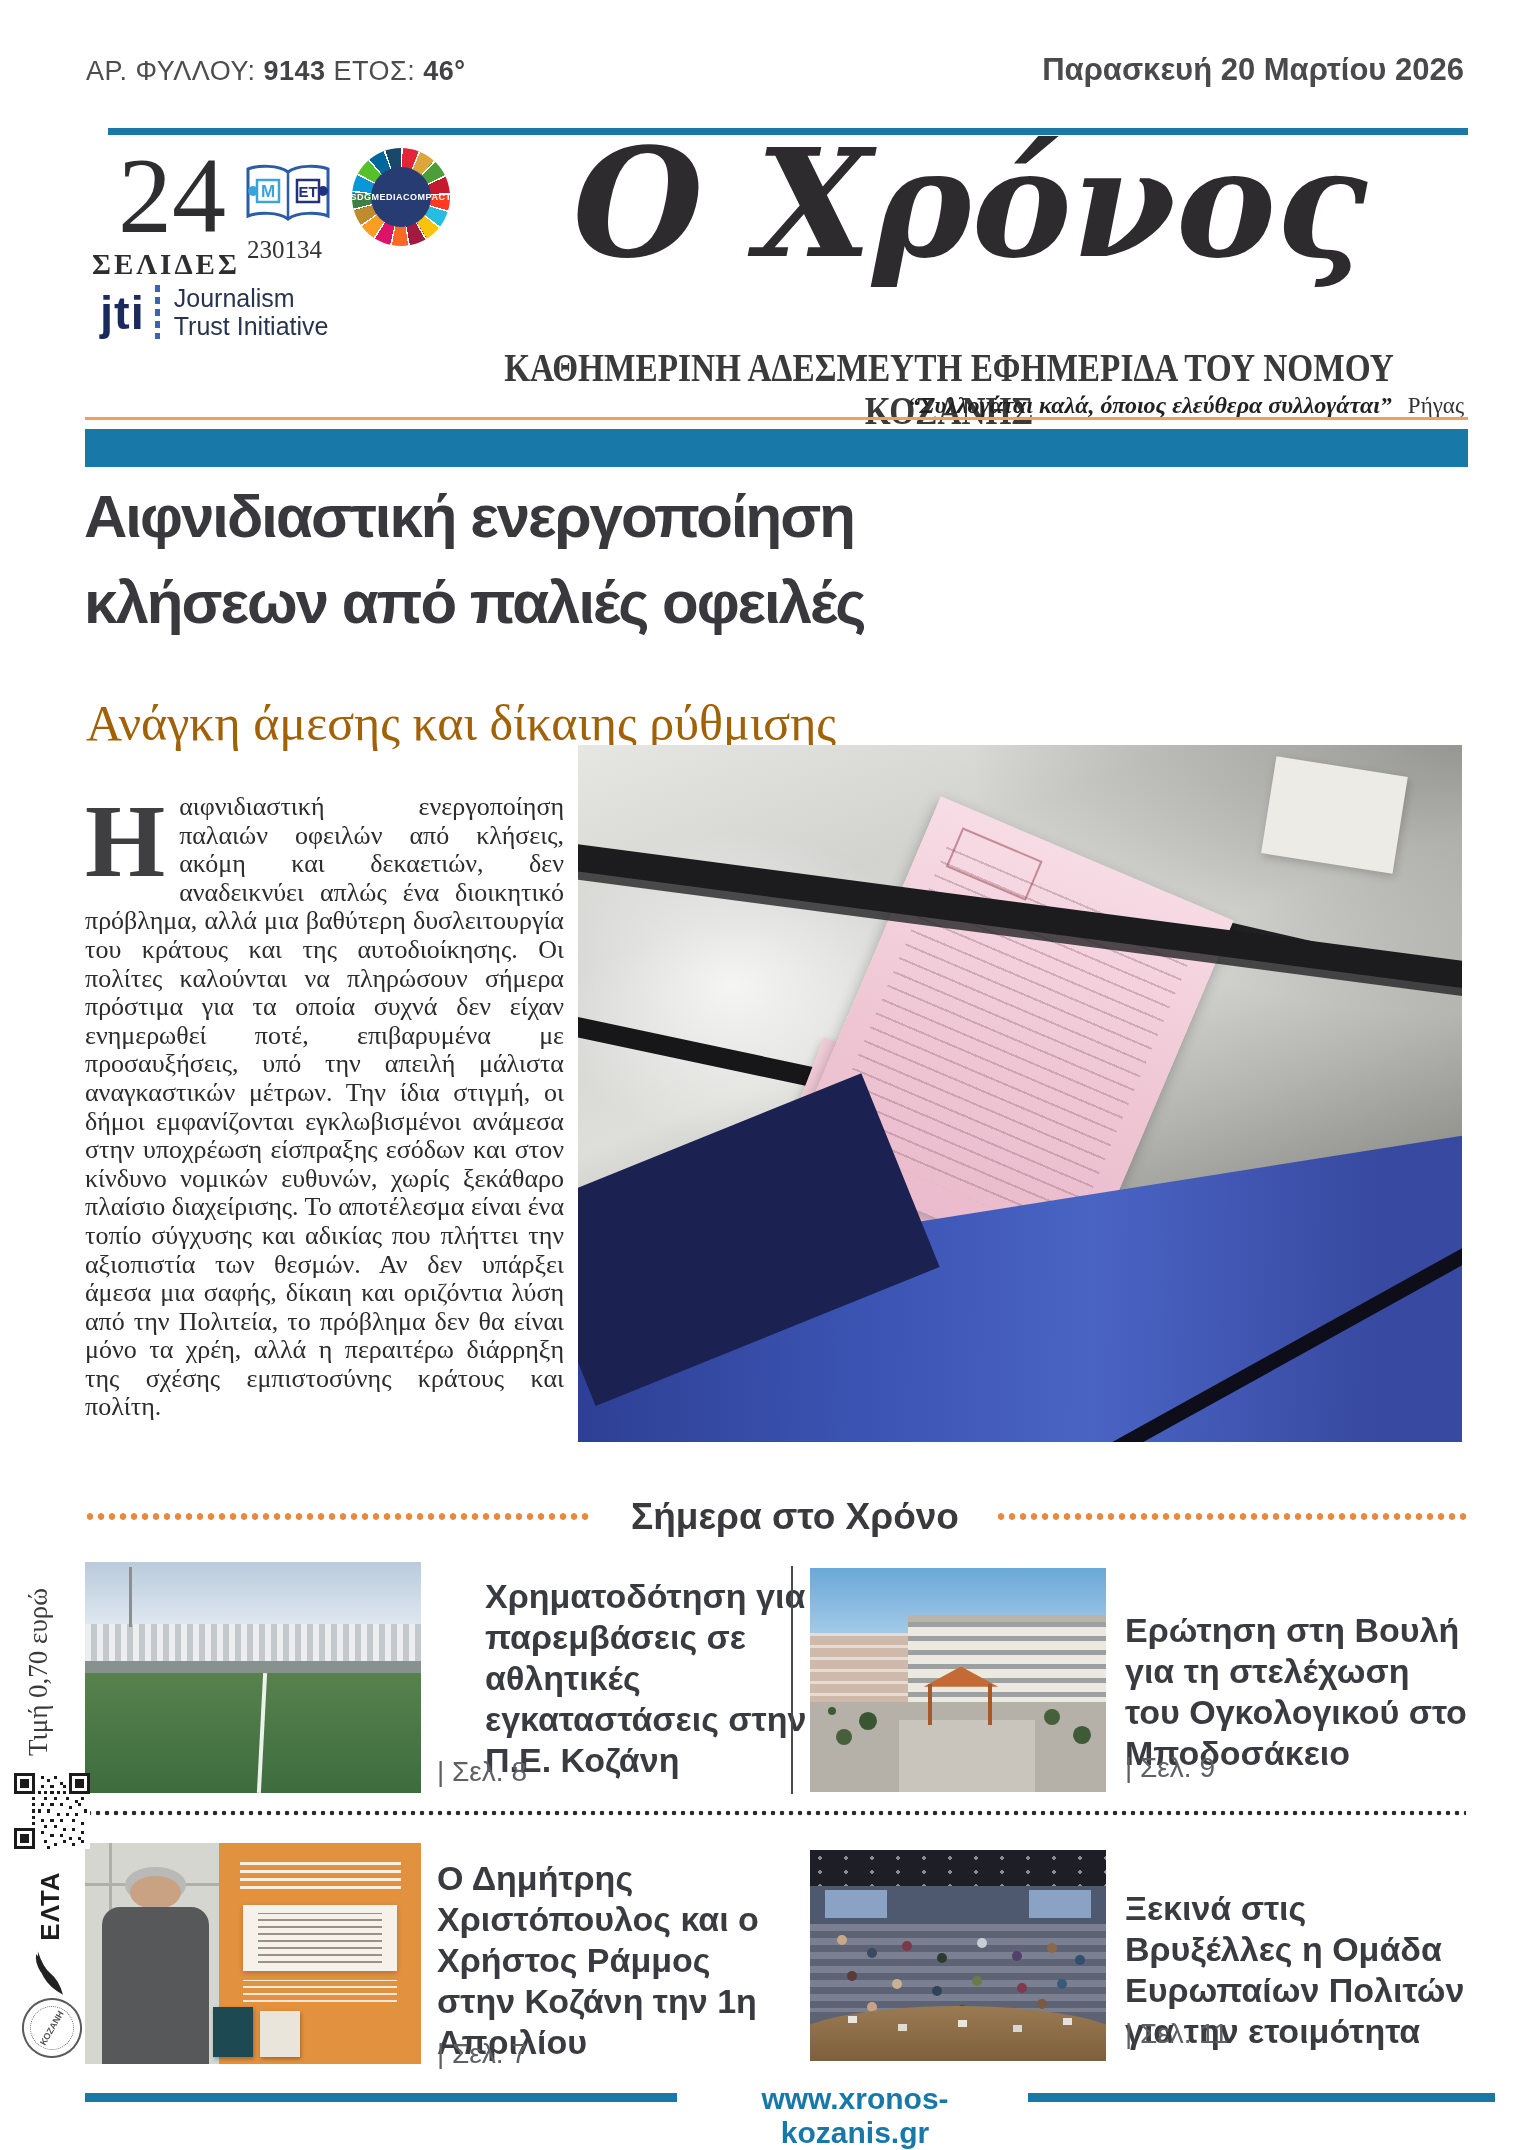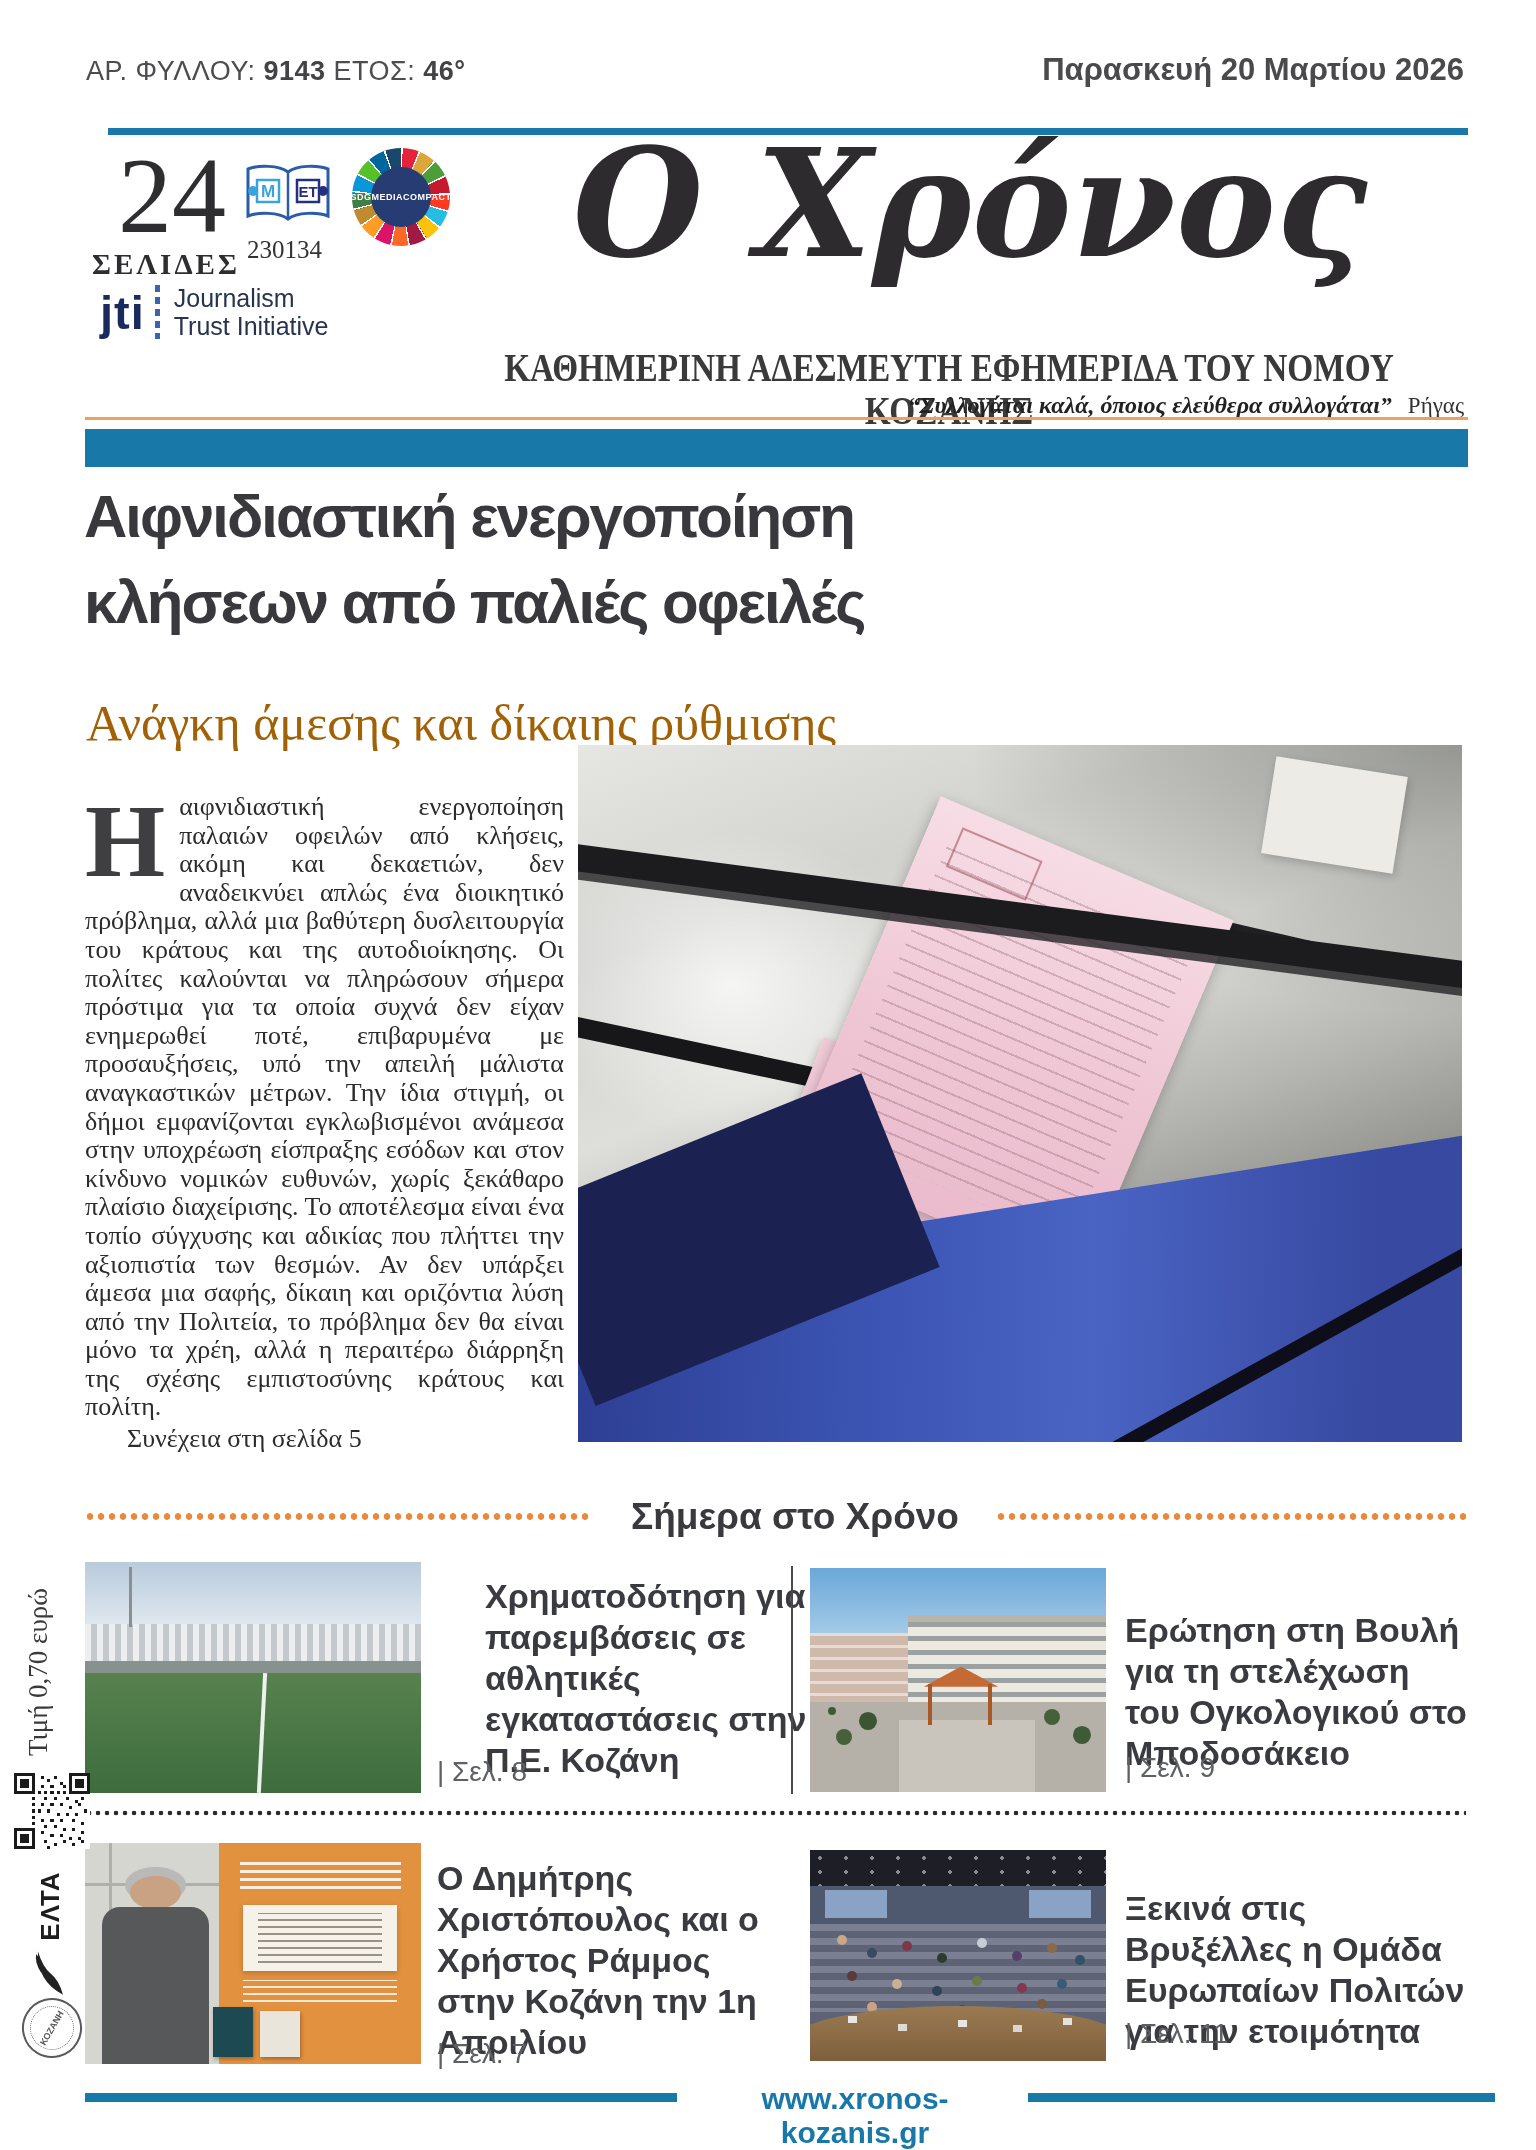--- a/index.html
+++ b/index.html
@@ -264,21 +264,20 @@
   <div class="bar-blue"></div>
 
   <div class="headline">
     <span>Αιφνιδιαστική ενεργοποίηση</span><br>
     <span>κλήσεων από παλιές οφειλές</span>
   </div>
   <div class="subheadline">Ανάγκη άμεσης και δίκαιης ρύθμισης</div>
 
   <div class="lead-body">
     <span class="dropcap">Η</span><span>αιφνιδιαστική ενεργοποίηση παλαιών οφειλών από κλήσεις, ακόμη και δεκαετιών, δεν αναδεικνύει απλώς ένα διοικητικό πρόβλημα, αλλά μια βαθύτερη δυσλειτουργία του κράτους και της αυτοδιοίκησης. Οι πολίτες καλούνται να πληρώσουν σήμερα πρόστιμα για τα οποία συχνά δεν είχαν ενημερωθεί ποτέ, επιβαρυμένα με προσαυξήσεις, υπό την απειλή μάλιστα αναγκαστικών μέτρων. Την ίδια στιγμή, οι δήμοι εμφανίζονται εγκλωβισμένοι ανάμεσα στην υποχρέωση είσπραξης εσόδων και στον κίνδυνο νομικών ευθυνών, χωρίς ξεκάθαρο πλαίσιο διαχείρισης. Το αποτέλεσμα είναι ένα τοπίο σύγχυσης και αδικίας που πλήττει την αξιοπιστία των θεσμών. Αν δεν υπάρξει άμεσα μια σαφής, δίκαιη και οριζόντια λύση από την Πολιτεία, το πρόβλημα δεν θα είναι μόνο τα χρέη, αλλά η περαιτέρω διάρρηξη της σχέσης εμπιστοσύνης κράτους και πολίτη.</span>
-    <div class="continuation">Συνέχεια στη σελίδα 5</div>
   </div>
 
   <div class="photo-main">
     <div class="pm-shade"></div>
     <div class="pm-glow"></div>
     <div class="pm-paper-white"></div>
     <div class="pm-arm"></div>
     <div class="pm-wiper2"></div>
     <div class="pm-ticket2"></div>
     <div class="pm-ticket1">

